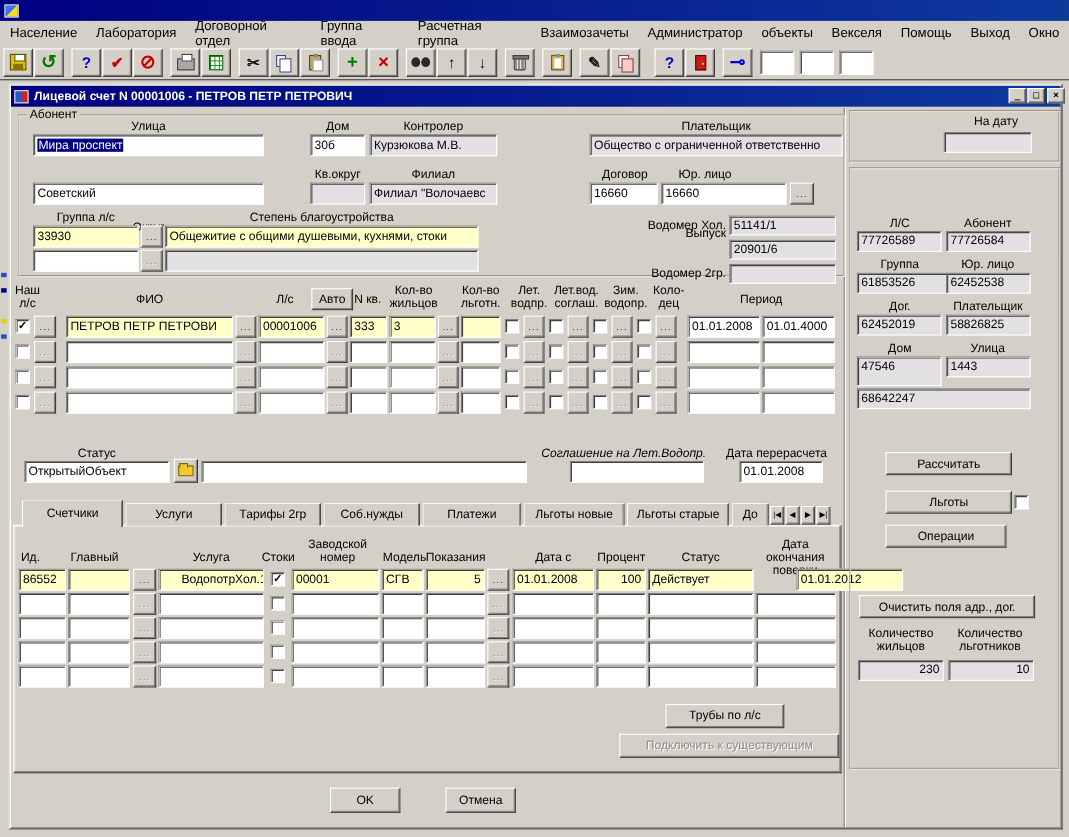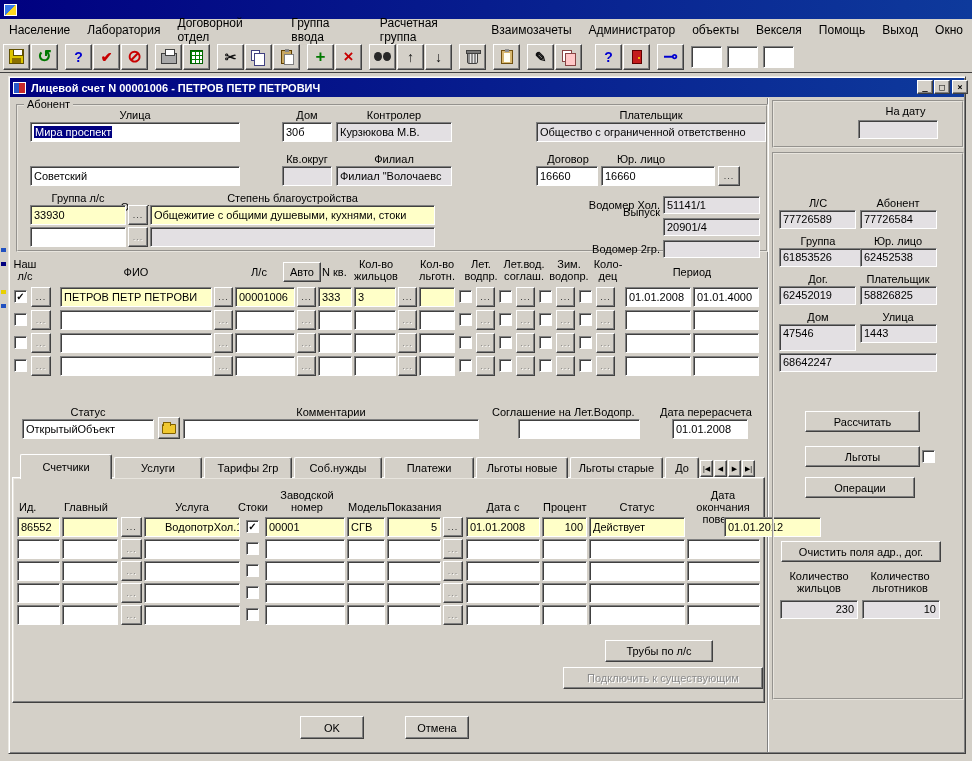--- a/index.html
+++ b/index.html
@@ -218,21 +218,21 @@
   <button class="abs btn dots" style="left:128px;top:205px;width:20px;height:20px;">...</button>
   <div class="abs lbl lc" style="left:150px;top:192px;width:285px;">Степень благоустройства</div>
   <div class="abs fld fy" style="left:150px;top:205px;width:285px;">Общежитие с общими душевыми, кухнями, стоки</div>
   <div class="abs fld" style="left:30px;top:227px;width:96px;"></div>
   <button class="abs btn dots disab" style="left:128px;top:227px;width:20px;height:20px;">...</button>
   <div class="abs fld fg" style="left:150px;top:227px;width:285px;"></div>
 
   <div class="abs lbl lr" style="left:560px;top:199px;width:100px;">Водомер Хол.</div>
   <div class="abs fld fg" style="left:663px;top:196px;width:97px;height:18px;line-height:15px;">51141/1</div>
   <div class="abs lbl lr" style="left:560px;top:206px;width:100px;">Выпуск</div>
-  <div class="abs fld fg" style="left:663px;top:218px;width:97px;height:18px;line-height:15px;">20901/4</div>
+  <div class="abs fld fg" style="left:663px;top:218px;width:97px;height:18px;line-height:15px;">20901/6</div>
   <div class="abs lbl lr" style="left:560px;top:243px;width:100px;">Водомер 2гр.</div>
   <div class="abs fld fg" style="left:663px;top:240px;width:97px;height:18px;"></div>
 
   <div class="abs wrap" style="left:10px;top:258px;width:30px;">Наш л/с</div>
   <div class="abs lbl lc" style="left:60px;top:266px;width:152px;">ФИО</div>
   <div class="abs lbl lc" style="left:238px;top:266px;width:42px;">Л/с</div>
   <button class="abs btn" style="left:283px;top:262px;width:38px;height:20px;">Авто</button>
   <div class="abs lbl" style="left:322px;top:266px;width:32px;">N кв.</div>
   <div class="abs wrap" style="left:352px;top:258px;width:48px;">Кол-во жильцов</div>
   <div class="abs wrap" style="left:412px;top:258px;width:50px;">Кол-во льготн.</div>
@@ -328,23 +328,22 @@
     <button class="abs btn dots disab" style="left:556px;top:356px;width:19px;height:20px;">...</button>
     <button class="abs cb" style="left:579px;top:359px;"></button>
     <button class="abs btn dots disab" style="left:596px;top:356px;width:19px;height:20px;">...</button>
     <div class="abs fld" style="left:625px;top:356px;width:66px;"></div>
     <div class="abs fld" style="left:693px;top:356px;width:66px;"></div>
   </div>
 
   <div class="abs lbl lc" style="left:22px;top:406px;width:132px;">Статус</div>
   <div class="abs fld" style="left:22px;top:419px;width:132px;">ОткрытыйОбъект</div>
   <button class="abs btn" style="left:158px;top:417px;width:22px;height:22px;"><span class="ic i-folder"></span></button>
-  <div class="abs lbl lc" style="left:183px;top:406px;width:296px;">Комментарии</div>
   <div class="abs fld" style="left:183px;top:419px;width:296px;"></div>
-  <div class="abs lbl" style="left:492px;top:406px;width:165px;">Соглашение на Лет.Водопр.</div>
+  <div class="abs lbl" style="left:492px;top:406px;width:165px;font-style:italic;">Соглашение на Лет.Водопр.</div>
   <div class="abs fld" style="left:518px;top:419px;width:122px;"></div>
   <div class="abs lbl" style="left:660px;top:406px;width:110px;">Дата перерасчета</div>
   <div class="abs fld" style="left:672px;top:419px;width:76px;">01.01.2008</div>
 
   <div class="abs tpanel" style="left:12px;top:477px;width:753px;height:226px;"></div>
   <button class="abs tab active" style="left:20px;width:92px;">Счетчики</button>
   <button class="abs tab" style="left:114px;width:88px;">Услуги</button>
   <button class="abs tab" style="left:204px;width:88px;">Тарифы 2гр</button>
   <button class="abs tab" style="left:294px;width:88px;">Соб.нужды</button>
   <button class="abs tab" style="left:384px;width:90px;">Платежи</button>

